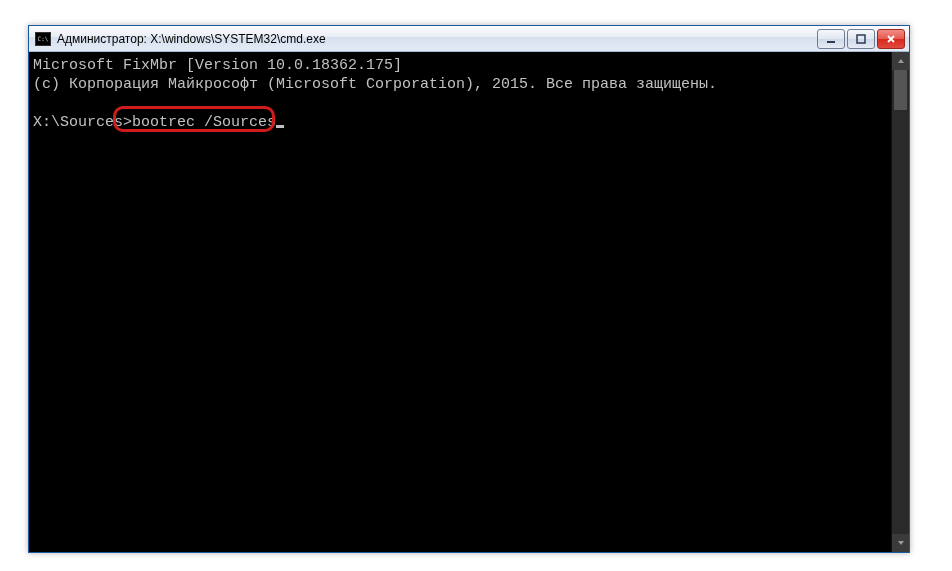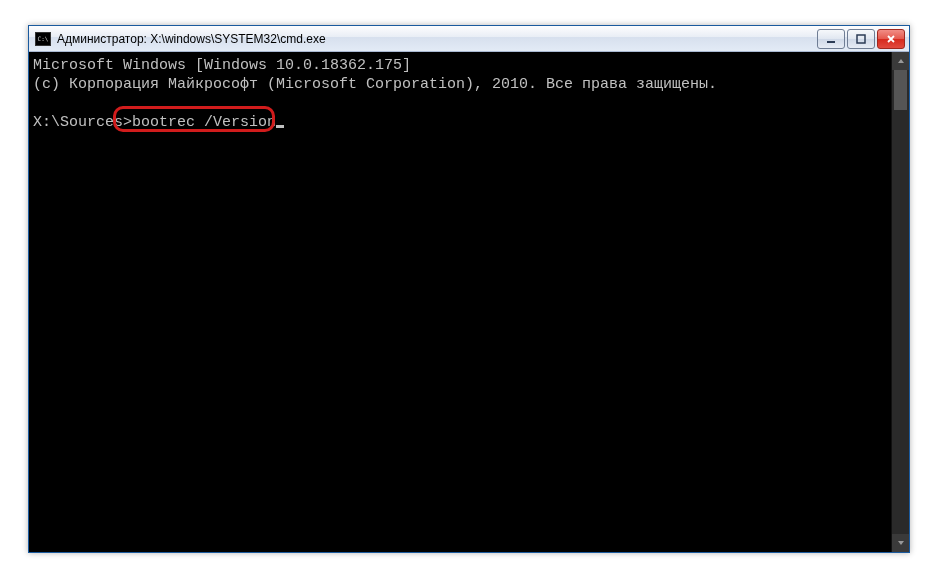--- a/index.html
+++ b/index.html
@@ -159,24 +159,24 @@
       </div>
       <div class="wc-btn wc-close">
         <svg width="10" height="10" viewBox="0 0 10 10">
             <path d="M2 2 L8 8 M8 2 L2 8" stroke="#fff" stroke-width="1.8"></path>
           </svg>
       </div>
     </div>
   </div>
 
   <div class="client">
-    <div class="console"><span>Microsoft Windows [Windows 10.0.18362.175]</span>
-<span>(c) Корпорация Майкрософт (Microsoft Corporation), 2010. Все права защищены.</span>
+    <div class="console"><span>Microsoft FixMbr [Version 10.0.18362.175]</span>
+<span>(c) Корпорация Майкрософт (Microsoft Corporation), 2015. Все права защищены.</span>
 
-<span class="prompt-line"><span>X:\Sources&gt;</span><span>bootrec /Version</span><span class="cursor"></span></span></div>
+<span class="prompt-line"><span>X:\Sources&gt;</span><span>bootrec /Sources</span><span class="cursor"></span></span></div>
 
     <div class="highlight" style="left:84px; top:54px; width:162px; height:26px;"></div>
 
     <div class="scrollbar">
       <div class="sb-btn up">
         <svg width="8" height="8" viewBox="0 0 8 8">
             <path d="M4 2 L7 6 L1 6 Z" fill="#999"></path>
           </svg>
       </div>
       <div class="sb-thumb"></div>

